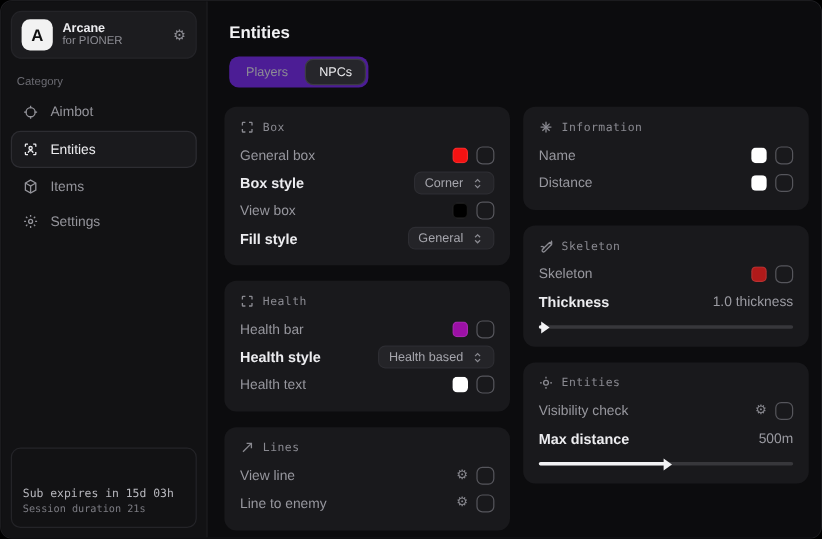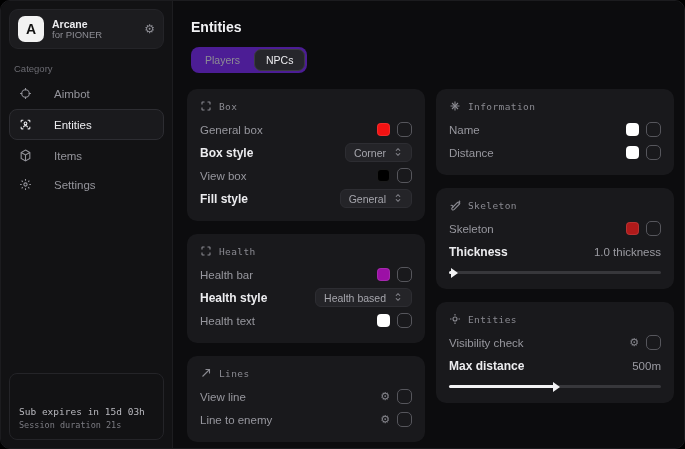--- a/index.html
+++ b/index.html
@@ -22,21 +22,21 @@
     width:26px; height:26px; background:#f2f2f2; border-radius:7px; color:#111;
     font-weight:bold; font-size:14px; display:flex; align-items:center; justify-content:center;
   }
   .brand-text { flex:1; line-height:1.15; }
   .brand-name { color:#ececef; font-size:10.5px; font-weight:bold; }
   .brand-sub { color:#8d8d94; font-size:9.5px; }
   .brand-gear { color:#8d8d94; font-size:12px; cursor:pointer; }
   .cat-label { color:#6b6b72; font-size:9.5px; margin:14px 0 6px 5px; }
   .nav { display:flex; flex-direction:column; gap:2px; }
   .nav-item {
-    display:flex; align-items:center; gap:22px; padding:6px 9px; border-radius:8px;
+    display:flex; align-items:center; gap:10px; padding:6px 9px; border-radius:8px;
     color:#94949b; font-size:11.5px; border:1px solid transparent; cursor:pointer;
   }
   .nav-item svg { width:13px; height:13px; stroke:#94949b; }
   .nav-item.active {
     background:#1a1a1d; border-color:#2d2d32; color:#ececef; padding-top:8px; padding-bottom:8px;
   }
   .nav-item.active svg { stroke:#ececef; }
   .sidebar-footer {
     margin-top:auto; border:1px solid #242428; border-radius:8px; padding:7px 9px;
     font-family:"DejaVu Sans Mono", monospace; line-height:1.5;
@@ -64,21 +64,21 @@
   .row-label { color:#97979e; font-size:11.5px; }
   .row-label.strong { color:#ececef; font-weight:bold; font-size:12px; }
   .controls { display:flex; align-items:center; gap:7px; }
   .swatch { width:13px; height:13px; border-radius:4px; border:1px solid rgba(255,255,255,0.10); }
   .checkbox {
     width:15px; height:15px; border-radius:5px; border:1.5px solid #56565c;
     background:transparent; cursor:pointer;
   }
   .mini-gear { color:#85858c; font-size:11px; cursor:pointer; line-height:1; }
   .dropdown {
-    display:flex; align-items:flex-start; gap:7px; background:#242428; border:1px solid #2d2d32;
+    display:flex; align-items:center; gap:7px; background:#242428; border:1px solid #2d2d32;
     border-radius:6px; padding:2.5px 8px; cursor:pointer;margin-left:43px;
   }
   .dropdown-label { color:#a6a6ad; font-size:10.5px; }
   .dropdown svg { width:10px; height:10px; stroke:#8a8a91; }
   .row-value { color:#9b9ba2; font-size:11.5px; }
   .slider { position:relative; height:3px; background:#37373b; border-radius:2px; margin:8px 0 4px 0; cursor:pointer; }
   .slider-fill { position:absolute; left:0; top:0; height:3px; background:#f2f2f4; border-radius:2px; }
   .slider-handle {
     position:absolute; top:-3.5px; width:0; height:0; margin-left:-2px;
     border-top:5px solid transparent; border-bottom:5px solid transparent; border-left:7px solid #f2f2f4;

